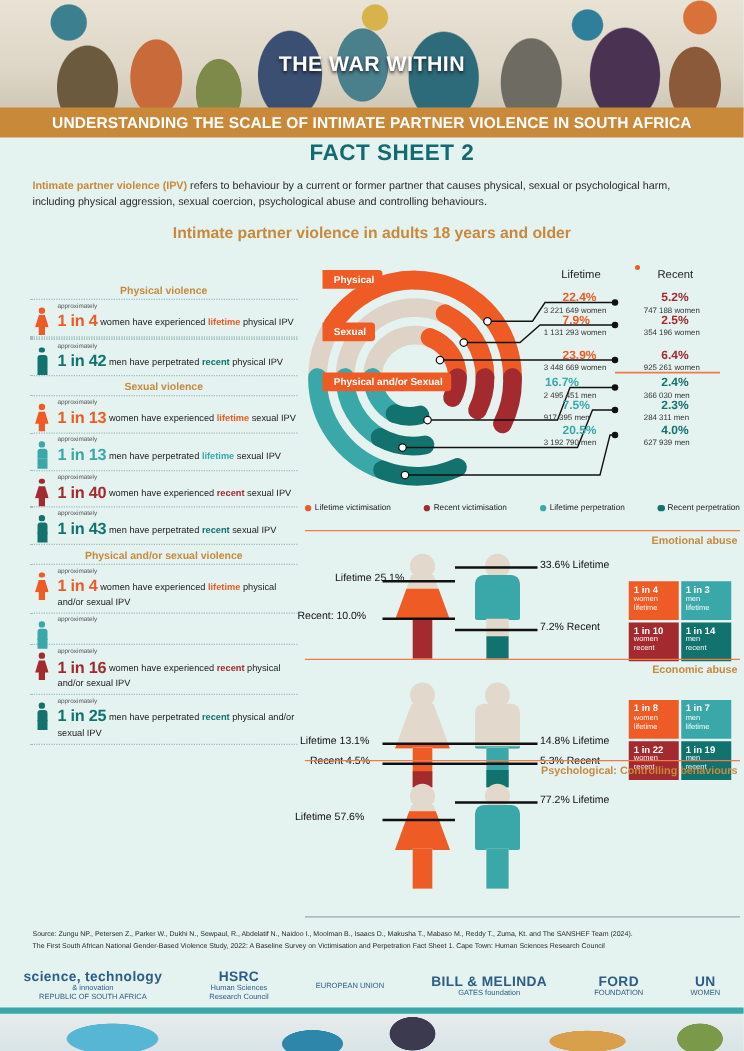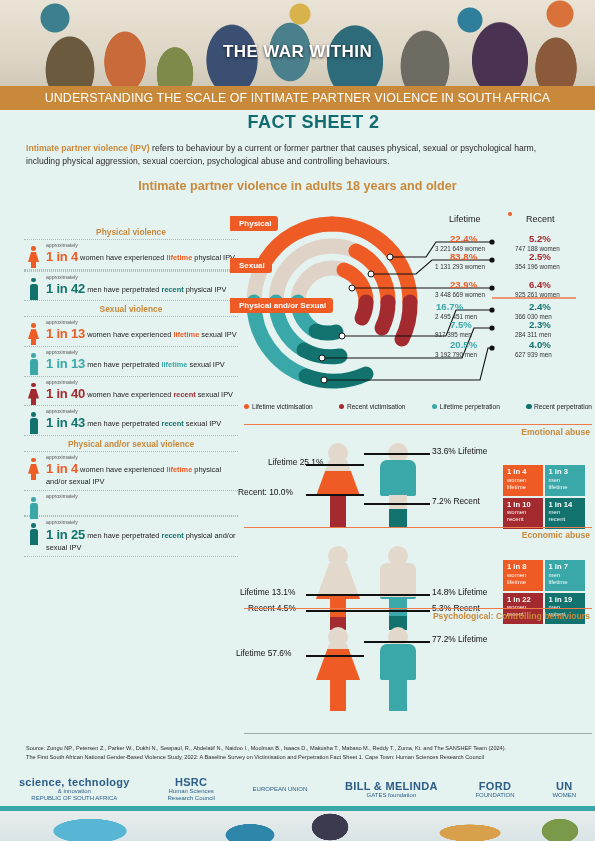--- a/index.html
+++ b/index.html
@@ -38,21 +38,21 @@
     color: #ffffff;
     font-size: 17px; font-weight: bold; letter-spacing: .4px;
     text-shadow: 0 1px 3px rgba(0,0,0,.75);
   }
   .band-gold {
     position: absolute; left: 0; top: 86px; width: 595px; height: 24px;
     background: #c9893b;
     display: flex; align-items: center; justify-content: center;
   }
   .band-gold span {
-    color: #fff; font-size: 12.4px; font-weight: normal; letter-spacing: .1px;
+    color: #fff; font-size: 12.4px; font-weight: bold; letter-spacing: .1px;
   }
 
   .fact-sheet {
     position: absolute; left: 4px; top: 112px; width: 595px;
     text-align: center; color: #136b72;
     font-size: 18px; font-weight: bold; letter-spacing: .4px; padding-left: 24px;
   }
 
   .intro {
     position: absolute; left: 26px; top: 142px; width: 545px;
@@ -104,21 +104,21 @@
   .bg-lv { background: #ef5b25; }
   .bg-rv { background: #a32a2e; }
   .bg-lp { background: #3aa8a8; }
   .bg-rp { background: #12736e; }
 
   
   .arc-wrap { position: absolute; left: 236px; top: 206px; width: 352px; height: 190px; }
   .arc-label {
     position: absolute; background: #ef5b25; color: #fff;
     font-size: 8px; font-weight: bold; padding: 2.5px 7px 3px 9px;
-    border-radius: 0 3px 3px 0; white-space: nowrap;
+    border-radius: 0 3px 3px 0; white-space: nowrap; margin-left: 28px;
   }
   .arc-col-head {
     position: absolute; font-size: 9px; color: #222; font-weight: normal;
   }
   .arc-val { position: absolute; font-size: 9.6px; font-weight: bold; }
   .arc-sub { position: absolute; font-size: 6.3px; color: #333; }
 
   .legend {
     position: absolute; left: 244px; top: 403px; width: 348px;
     display: flex; justify-content: space-between; align-items: center;
@@ -275,20 +275,29 @@
     <div class="dashline"></div>
     <div class="stat-row">
       <div class="stat-fig">
         <div class="head bg-lp"></div>
         <div class="body-m bg-lp"></div>
         <div class="legs-w bg-lp" style="width:8px;margin-left:-4px;height:8px;top:14px"></div>
       </div>
       <div class="stat-approx">approximately</div>
     </div>
     <div class="dashline"></div>
+    <div class="stat-row">
+      <div class="stat-fig">
+        <div class="head bg-rv"></div>
+        <div class="body-w bg-rv"></div>
+        <div class="legs-w bg-rv"></div>
+      </div>
+      <div class="stat-approx">approximately</div>
+      <div class="stat-line"><span class="stat-big ls-rv">1 in 16</span> <span>women have experienced </span><span class="ls-rv" style="font-weight:bold">recent</span><span> physical and/or sexual IPV</span></div>
+    </div>
     <div class="dashline"></div>
     <div class="stat-row">
       <div class="stat-fig">
         <div class="head bg-rp"></div>
         <div class="body-m bg-rp"></div>
         <div class="legs-w bg-rp" style="width:8px;margin-left:-4px;height:8px;top:14px"></div>
       </div>
       <div class="stat-approx">approximately</div>
       <div class="stat-line"><span class="stat-big ls-rp">1 in 25</span> <span>men have perpetrated </span><span class="ls-rp" style="font-weight:bold">recent</span><span> physical and/or sexual IPV</span></div>
     </div>
@@ -354,21 +363,21 @@
 
   <div class="arc-col-head" style="left:213px; top:8px;">Lifetime</div>
   <div class="arc-col-head" style="left:290px; top:8px;">Recent</div>
   <div style="position:absolute;left:272px;top:6px;width:4px;height:4px;border-radius:50%;background:#ef5b25;"></div>
 
   <div id="arcValues">
       <div class="arc-val ls-lv" style="left:214px;top:27px">22.4%</div>
       <div class="arc-sub" style="left:199px;top:39px">3 221 649 women</div>
       <div class="arc-val ls-rv" style="left:293px;top:27px">5.2%</div>
       <div class="arc-sub" style="left:279px;top:39px">747 188 women</div>
-      <div class="arc-val ls-lv" style="left:214px;top:45px">83.8%</div>
+      <div class="arc-val ls-lv" style="left:214px;top:45px">7.9%</div>
       <div class="arc-sub" style="left:199px;top:57px">1 131 293 women</div>
       <div class="arc-val ls-rv" style="left:293px;top:45px">2.5%</div>
       <div class="arc-sub" style="left:279px;top:57px">354 196 women</div>
       <div class="arc-val ls-lv" style="left:214px;top:73px">23.9%</div>
       <div class="arc-sub" style="left:199px;top:85px">3 448 669 women</div>
       <div class="arc-val ls-rv" style="left:293px;top:73px">6.4%</div>
       <div class="arc-sub" style="left:279px;top:85px">925 261 women</div>
       <div class="arc-val ls-lp" style="left:200px;top:95px">16.7%</div>
       <div class="arc-sub" style="left:199px;top:107px">2 495 451 men</div>
       <div class="arc-val ls-rp" style="left:293px;top:95px">2.4%</div>

